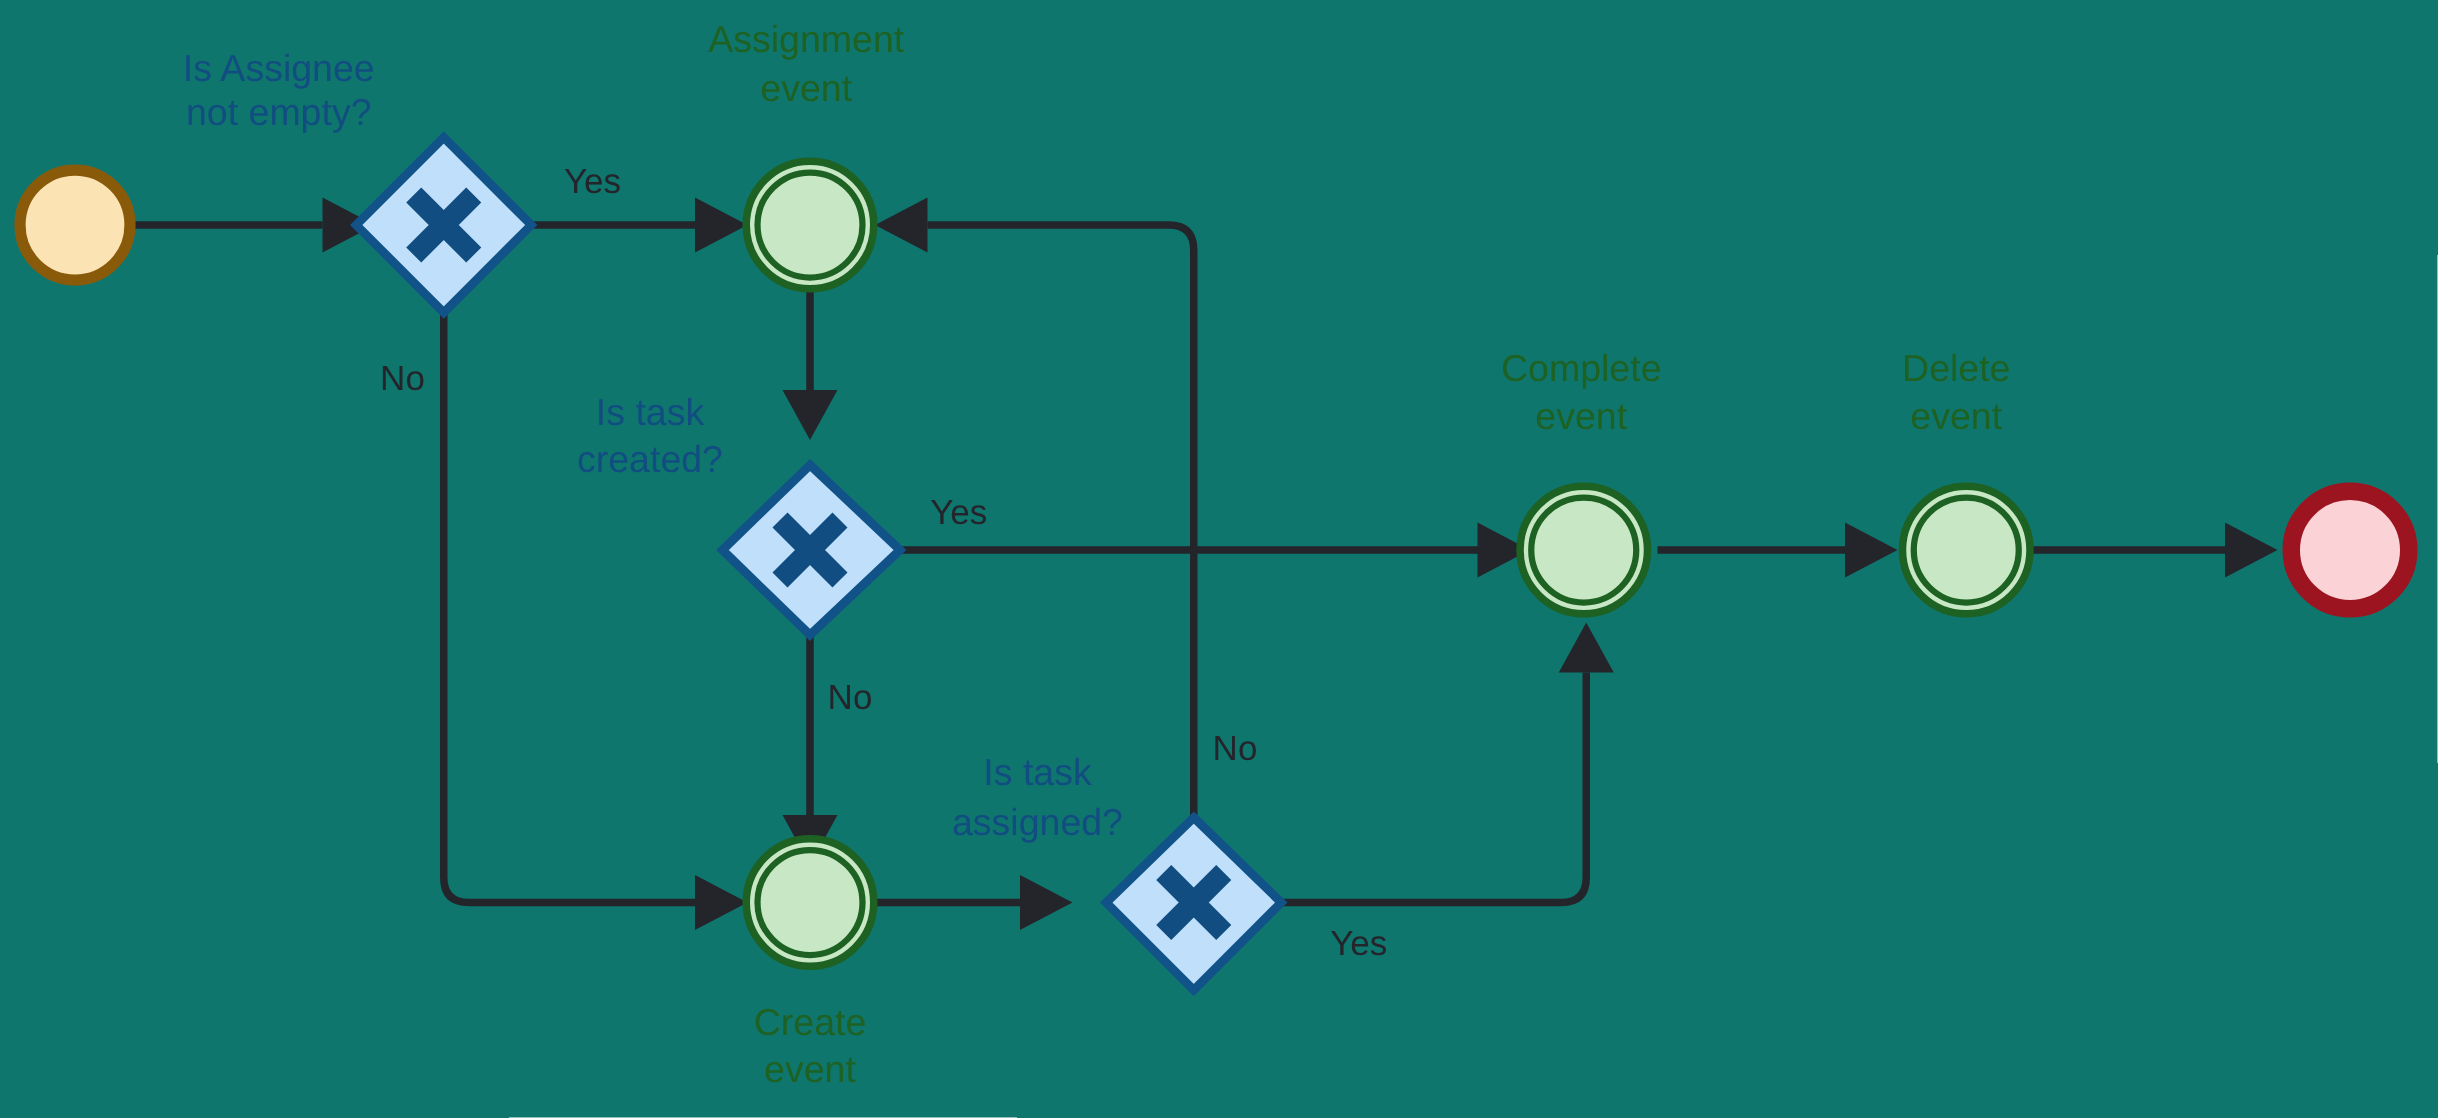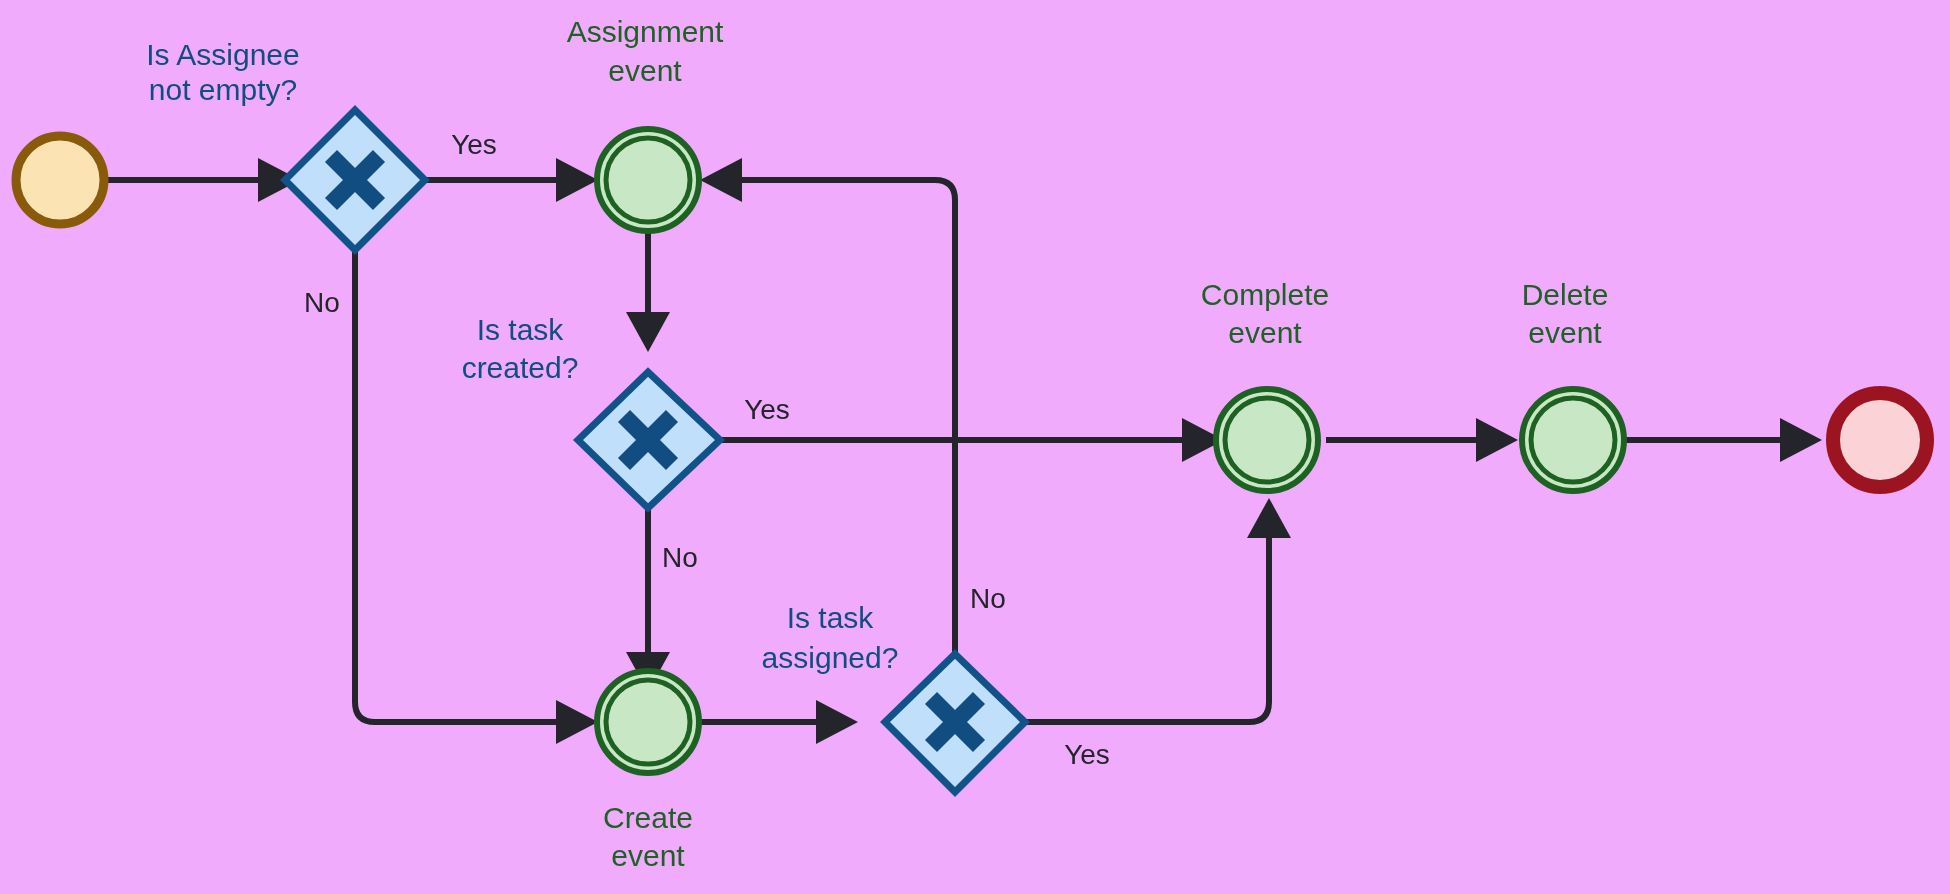--- a/index.html
+++ b/index.html
@@ -10,21 +10,21 @@
   body {
     width: 1950px;
     height: 894px;
     overflow: hidden;
     font-family: "Liberation Sans", sans-serif;
   }
   #diagram-root {
     position: relative;
     width: 1950px;
     height: 894px;
-    background: #f0abfc;
+    background: #0f766e;
   }
   svg.flow-canvas {
     display: block;
     width: 1950px;
     height: 894px;
   }
   .flow-line {
     fill: none;
     stroke: #23252b;
     stroke-width: 6;

